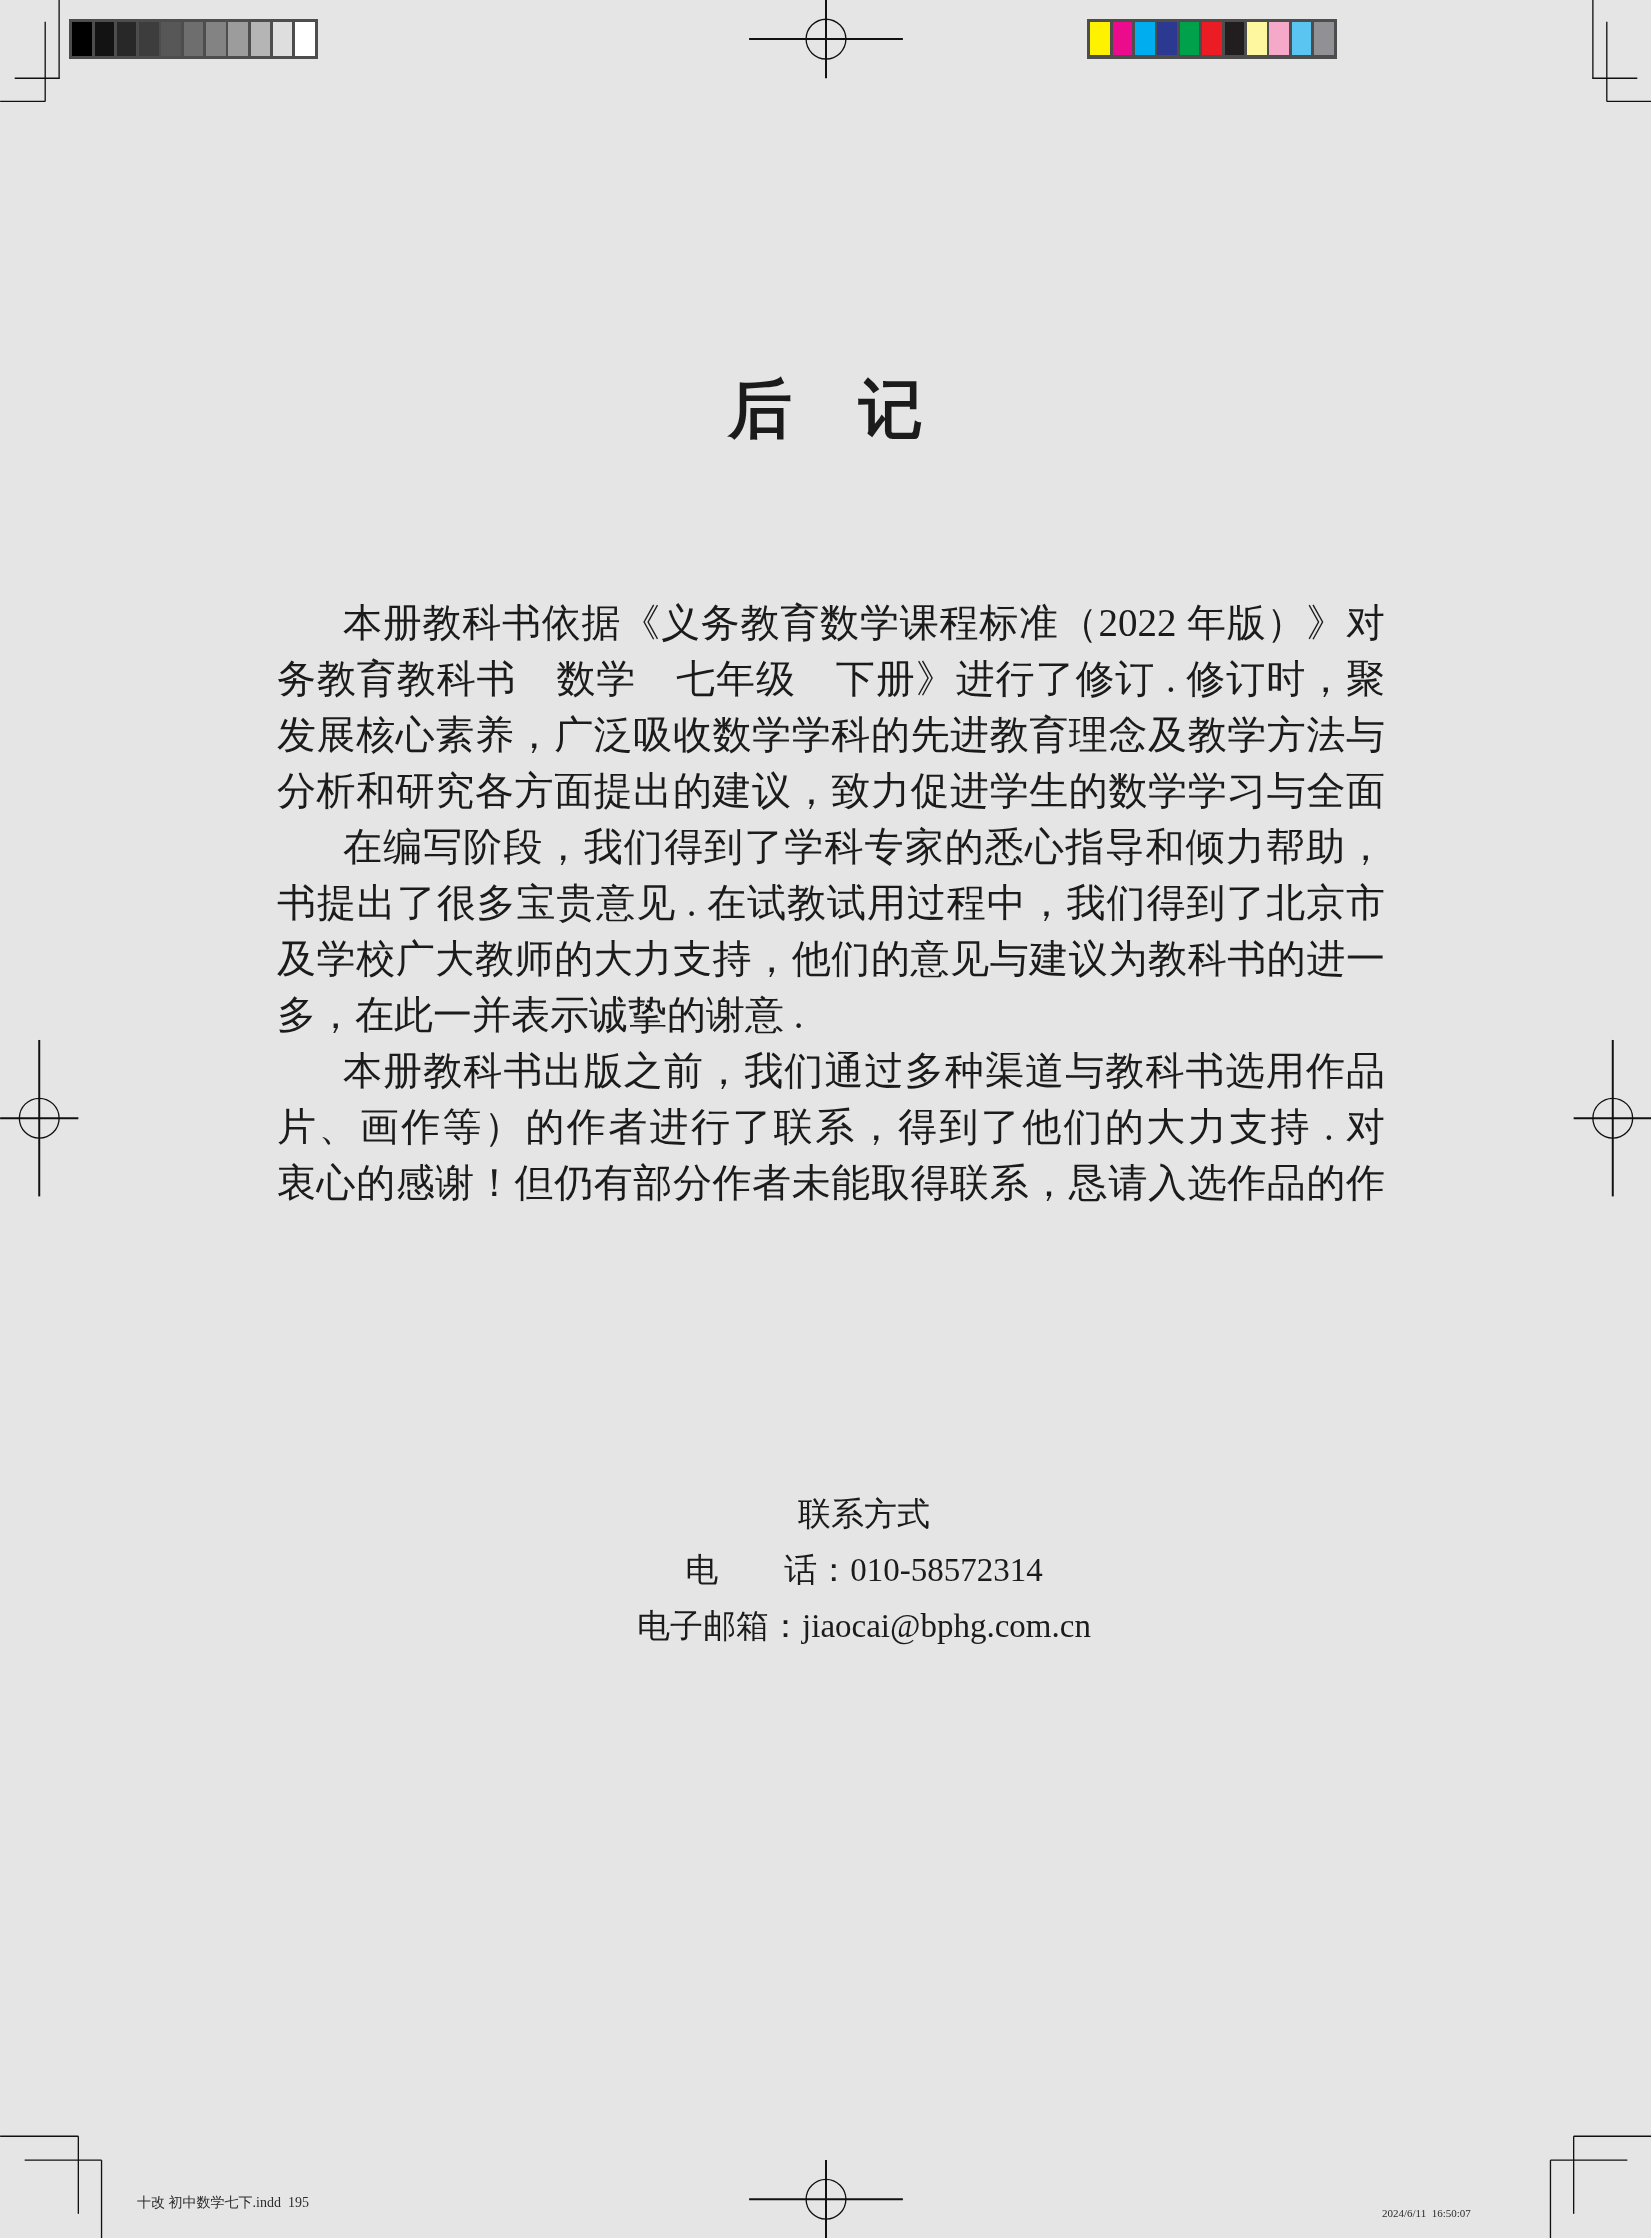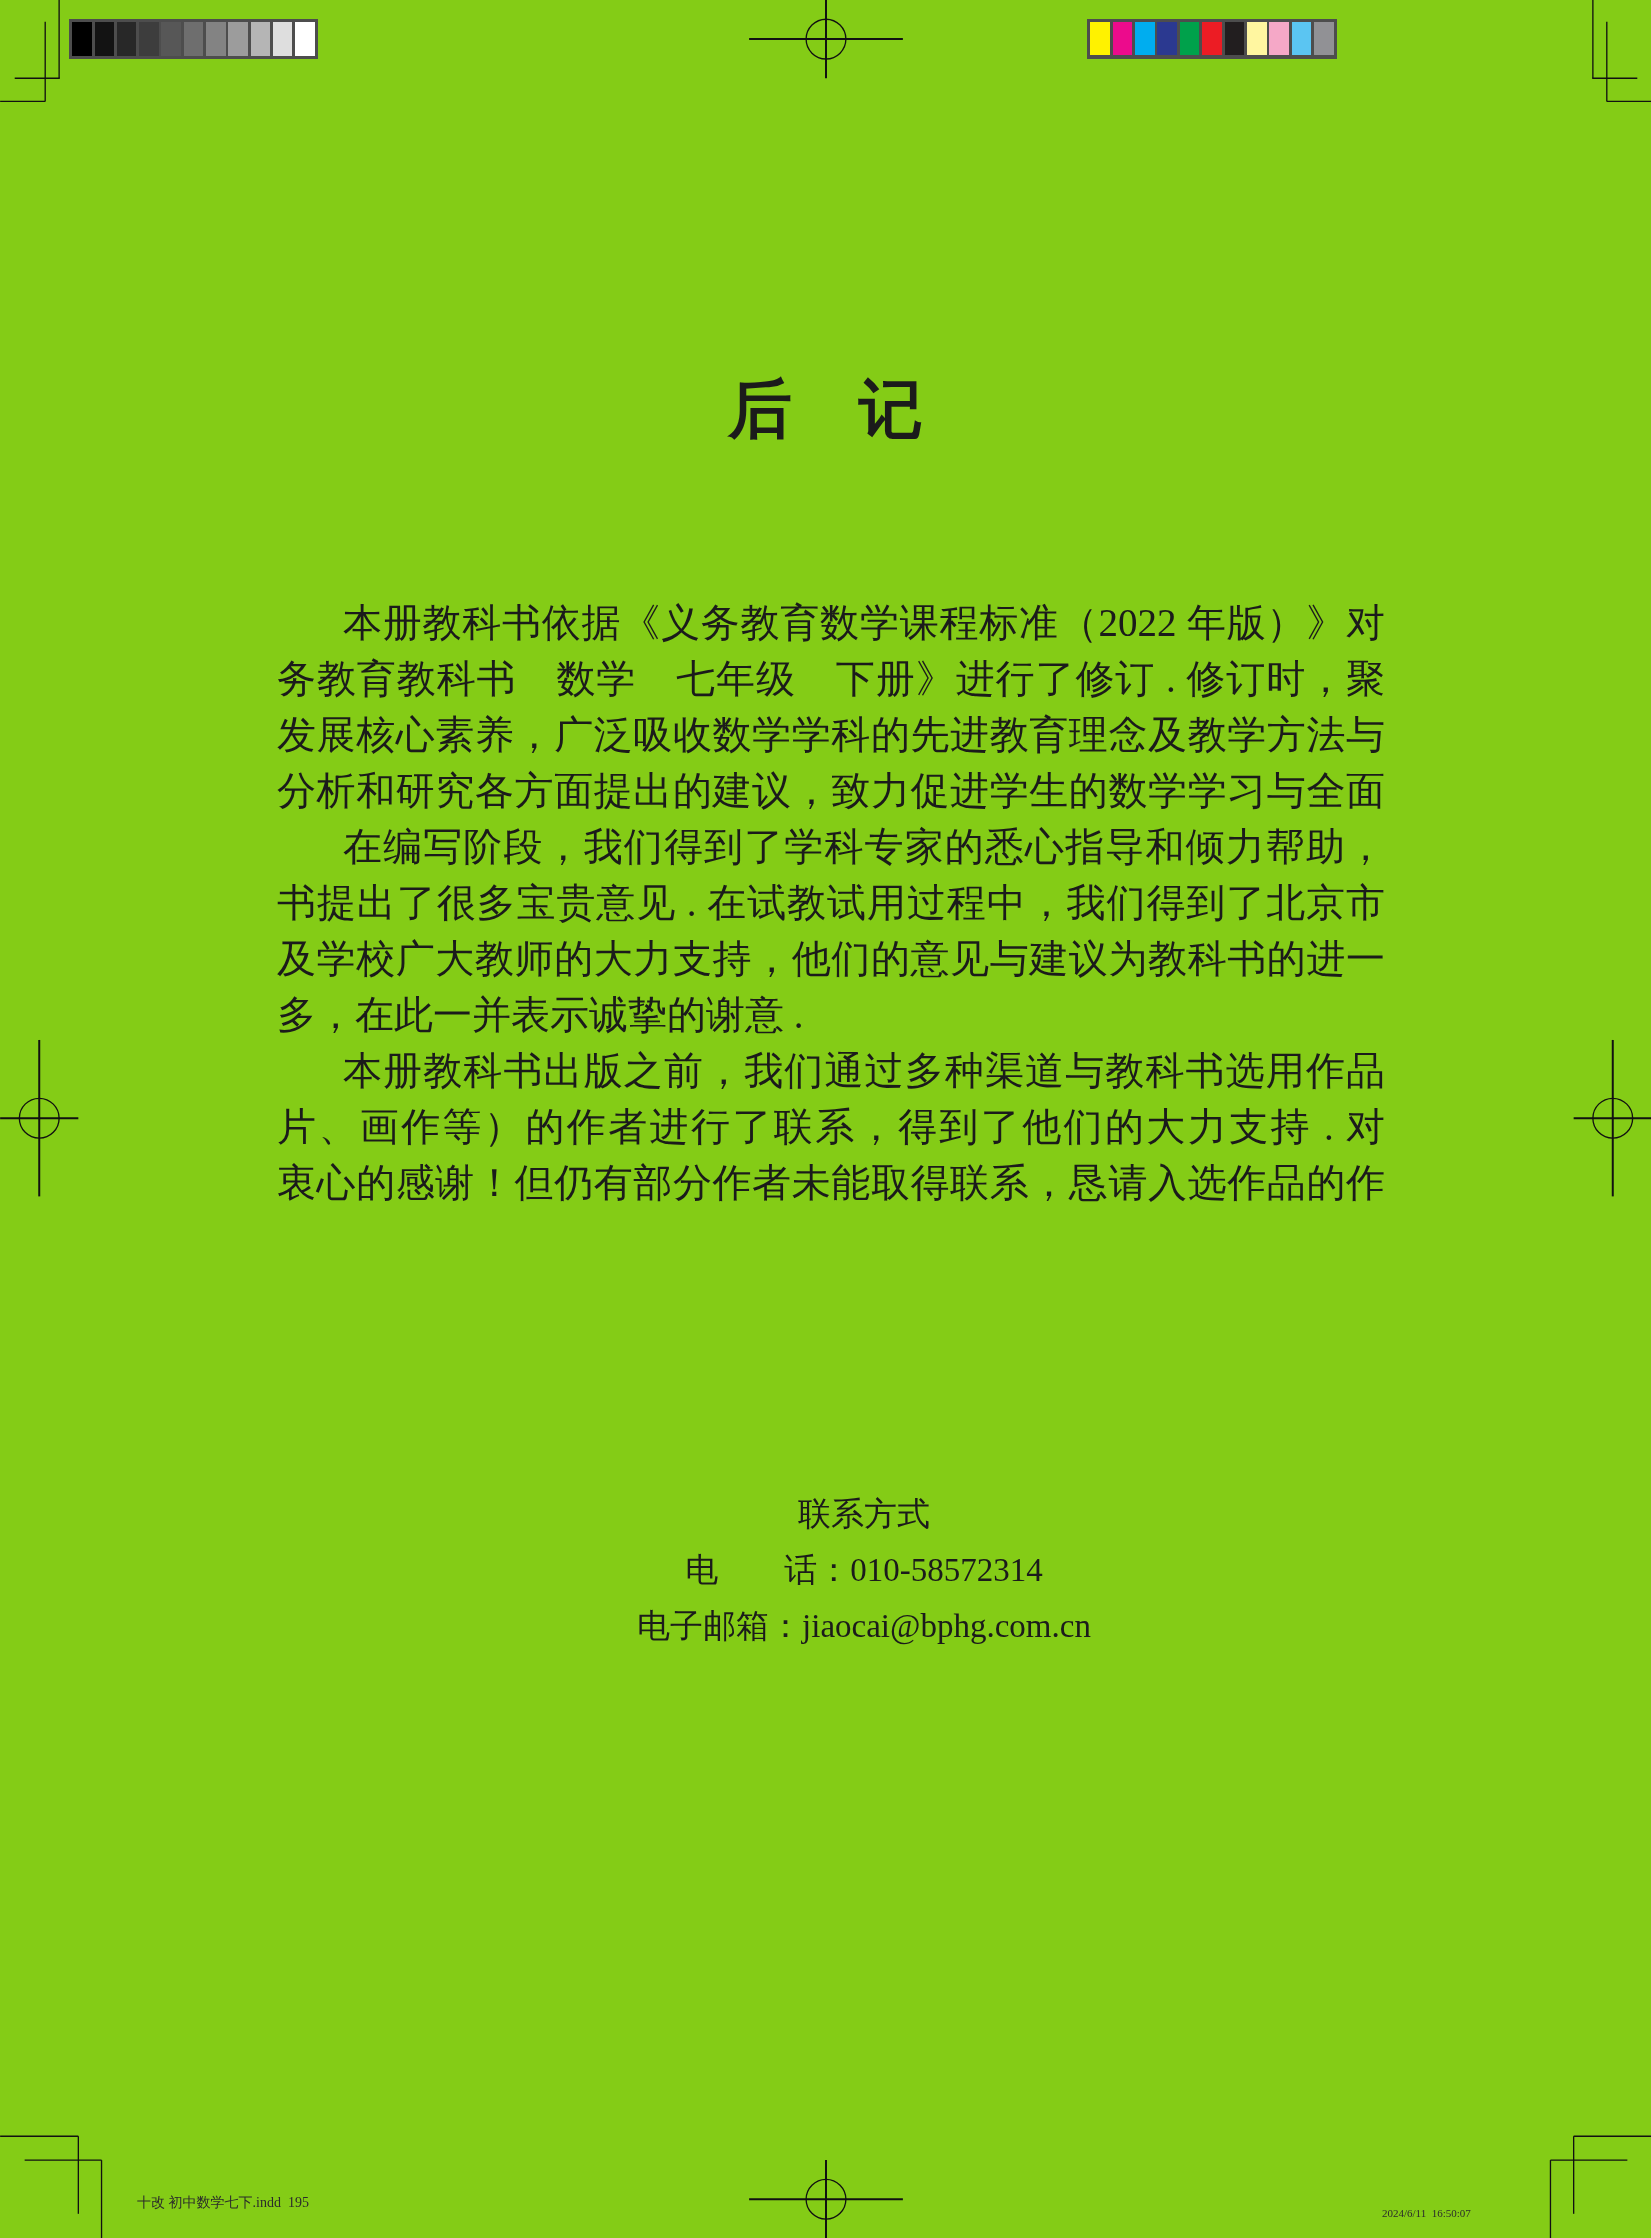--- a/index.html
+++ b/index.html
@@ -3,21 +3,21 @@
 <meta charset="utf-8">
 <style>
   html, body {
     margin: 0; padding: 0;
     background: #ffffff;
     font-family: "Liberation Serif", "DejaVu Serif", serif;
   }
   #page {
     position: relative;
     width: 1652px; height: 2239px;
-    background: #84cc16;
+    background: #e5e5e5;
     overflow: hidden;
     color: #1b1b1b;
   }
   
   .calib-bar {
     position: absolute;
     display: flex;
     gap: 2.7px;
     padding: 3.3px;
     box-sizing: border-box;

